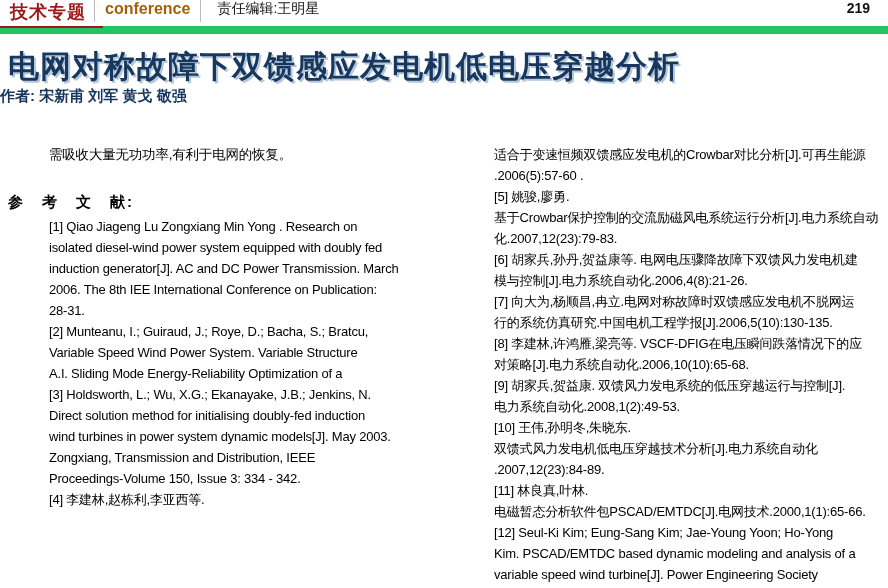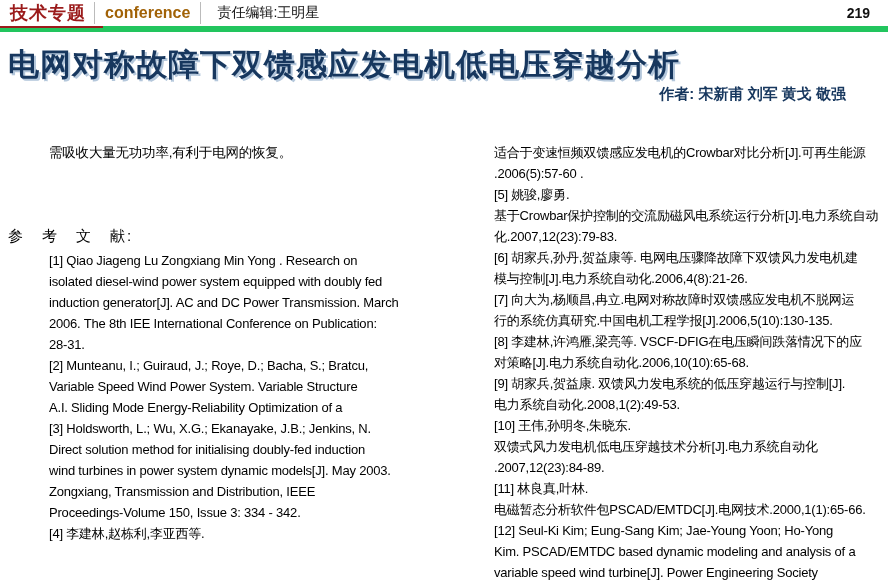--- a/index.html
+++ b/index.html
@@ -11,22 +11,21 @@
     overflow: hidden;
     font-family: "Liberation Sans", sans-serif;
     color: #000;
   }
 
   
   .header {
     position: relative;
     height: 26px;
     display: flex;
-    align-items: center;
-    border-bottom: 6px solid #22c55e;
+    border-bottom: 8px solid #22c55e;
   }
   .brand {
     font-family: "Liberation Sans", sans-serif;
     font-weight: bold;
     font-size: 18px;
     color: #9b1b1b;
     padding: 0 8px 0 10px;
     letter-spacing: 1px;
   }
   .tab-divider {
@@ -66,21 +65,20 @@
     margin: 16px 8px 0 8px;
     font-size: 31px;
     font-weight: bold;
     letter-spacing: 1px;
     color: #17375e;
     text-shadow: 2px 2px 0 #b4c7db;
     line-height: 34px;
   }
   .authors {
     margin: 3px 42px 8px 0;
-    text-align: right;
     font-size: 15px;
     font-weight: bold;
     color: #17375e;
   }
 
   
   .cols {
     display: flex;
     margin: 38px 6px 0 8px;
     gap: 16px;
@@ -91,24 +89,24 @@
     font-family: Liberation Sans, sans-serif;
     font-size: 13px;
     line-height: 21px;
     letter-spacing: -0.2px;
     white-space: nowrap;
     overflow: hidden;
     margin-left: 41px;
   }
   .intro .line { font-size: 13.5px; }
   .ref-heading {
-    margin-top: 62px;
+    margin-top: 26px;
     margin-bottom: 4px;
     font-size: 15px;
-    font-weight: normal;
+    font-weight: bold;
     letter-spacing: 2px;
     line-height: 21px;
   }
 </style>
 </head>
 <body>
 
 <div class="page">
 
   <div class="header">

